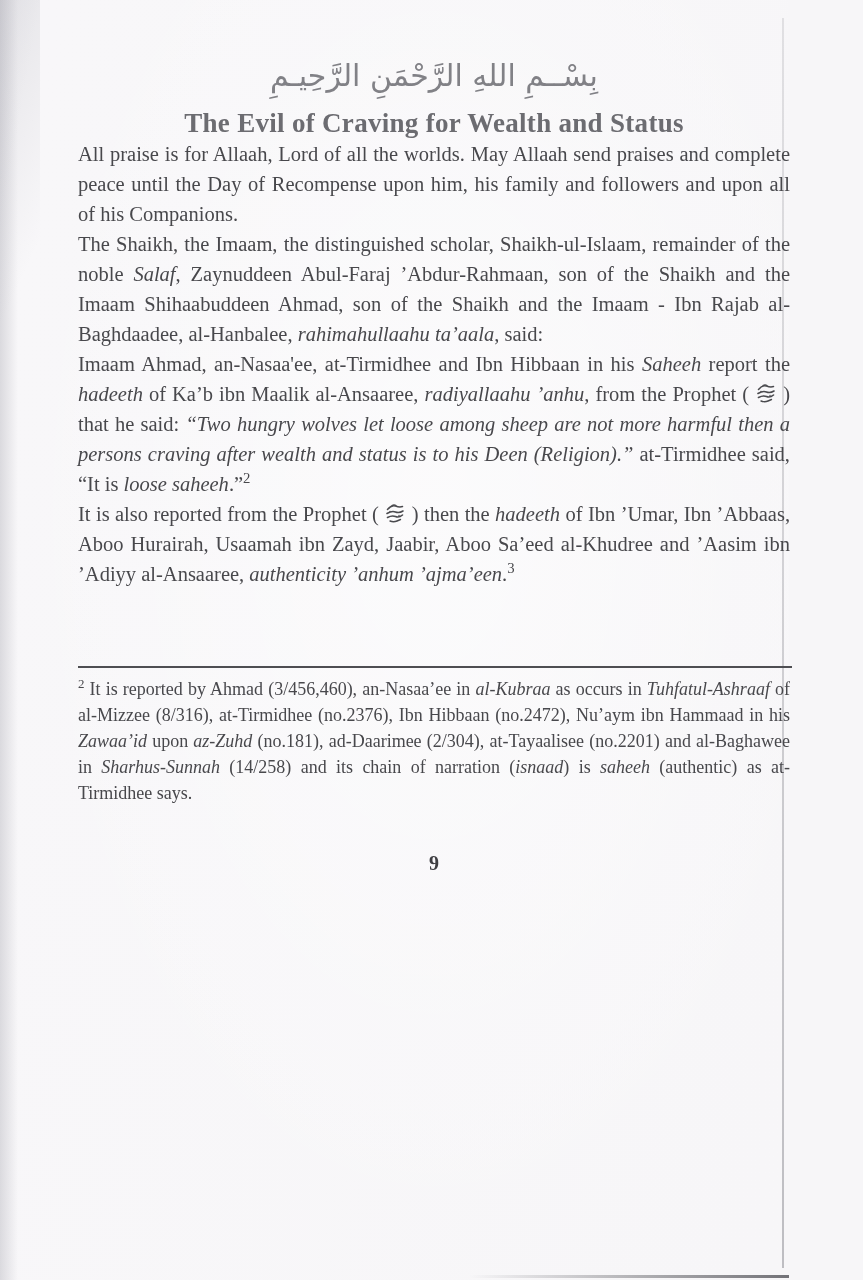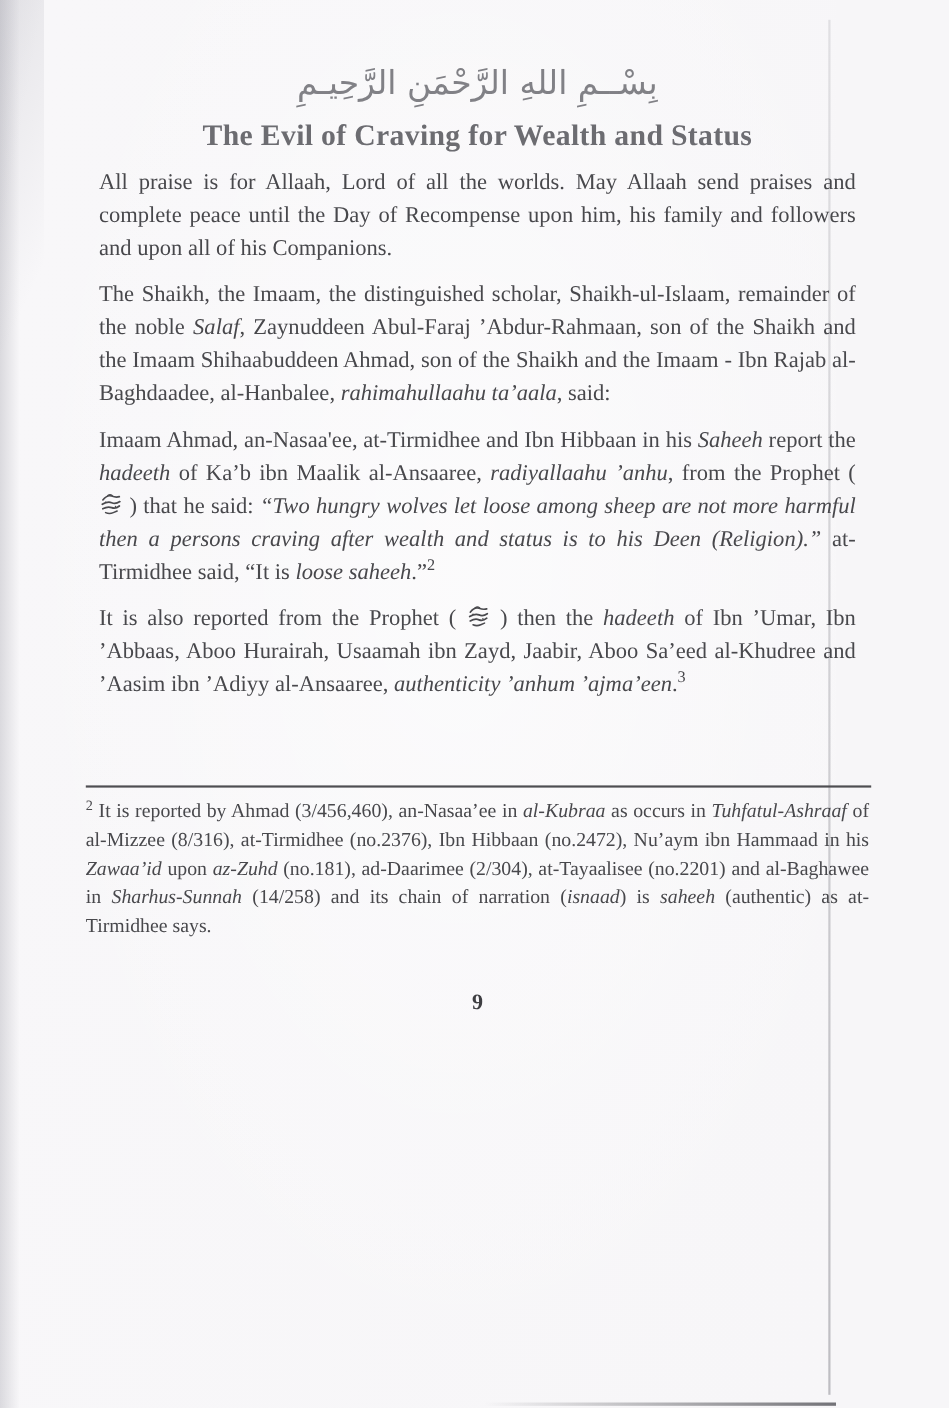--- a/index.html
+++ b/index.html
@@ -9,20 +9,21 @@
     overflow: hidden;
     font-family: "Liberation Serif", serif;
   }
   .page {
     position: relative;
     width: 760px; height: 1280px;
     background:
       radial-gradient(ellipse at 55% 40%, rgba(255,255,255,0.55), rgba(255,255,255,0) 70%),
       linear-gradient(100deg, #f1f0f3 0%, #f8f7f9 4%, #f7f6f8 100%);
     color: #48484c;
+    padding-left: 29px;
   }
   
   .edge-left {
     position: absolute; left: 0; top: 0; width: 18px; height: 100%;
     background: linear-gradient(to right, rgba(150,150,160,0.30), rgba(150,150,160,0.0));
     pointer-events: none;
   }
   .edge-left-top {
     position: absolute; left: 0; top: 0; width: 40px; height: 460px;
     background: linear-gradient(115deg, rgba(140,140,152,0.18), rgba(140,140,152,0) 60%);
@@ -53,21 +54,21 @@
   }
   .doc-title {
     margin-top: 10px;
     text-align: center;
     font-size: 27px;
     font-weight: bold;
     color: #6c6c71;
     letter-spacing: 0.3px;
   }
   p.body-par {
-    margin: 12px;
+    margin: 0;
     font-size: 20.5px;
     line-height: 30px;
     text-align: justify;
     color: #48484c;
   }
   .p1 { margin-top: 35px; }
   .p2 { margin-top: 32px; }
   .p3 { margin-top: 49px; }
   .p4 { margin-top: 48px; }
   p.body-par i, p.fnote i { font-style: italic; }

